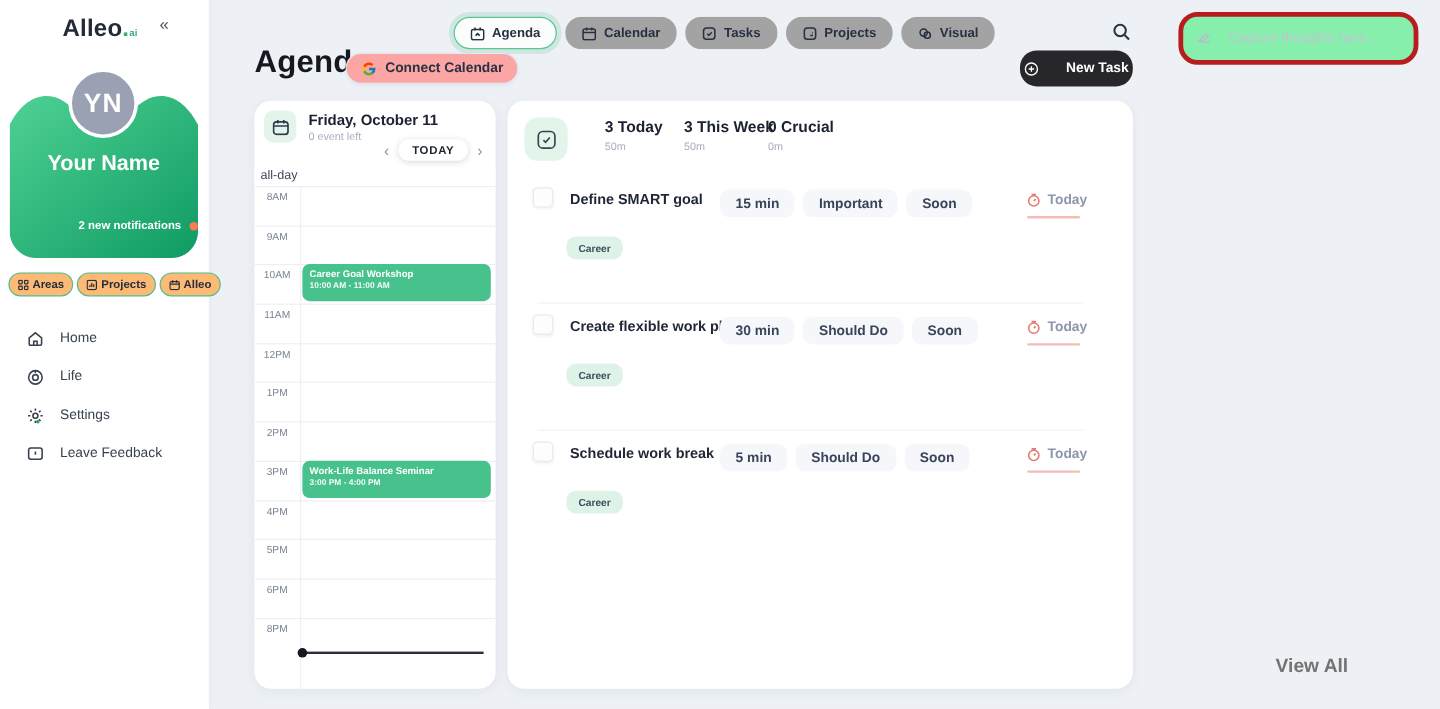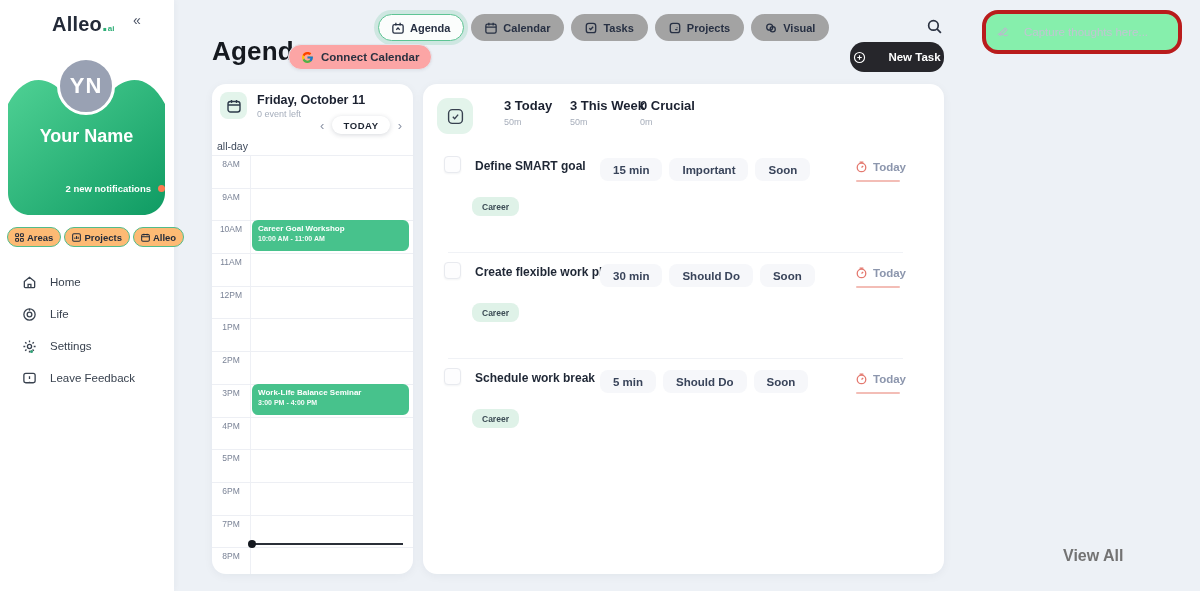--- a/index.html
+++ b/index.html
@@ -308,23 +308,20 @@
       <div class="hour-row">
           <span class="hour-label">4PM</span>
         </div>
       <div class="hour-row">
           <span class="hour-label">5PM</span>
         </div>
       <div class="hour-row">
           <span class="hour-label">6PM</span>
         </div>
       <div class="hour-row">
-          <span class="hour-label">7PM</span>
-        </div>
-      <div class="hour-row">
           <span class="hour-label">8PM</span>
         </div>
 
       <div class="cal-event event-0">
         <div class="ev-title">Career Goal Workshop</div>
         <div class="ev-time">10:00 AM - 11:00 AM</div>
       </div>
       <div class="cal-event event-1">
         <div class="ev-title">Work-Life Balance Seminar</div>
         <div class="ev-time">3:00 PM - 4:00 PM</div>

